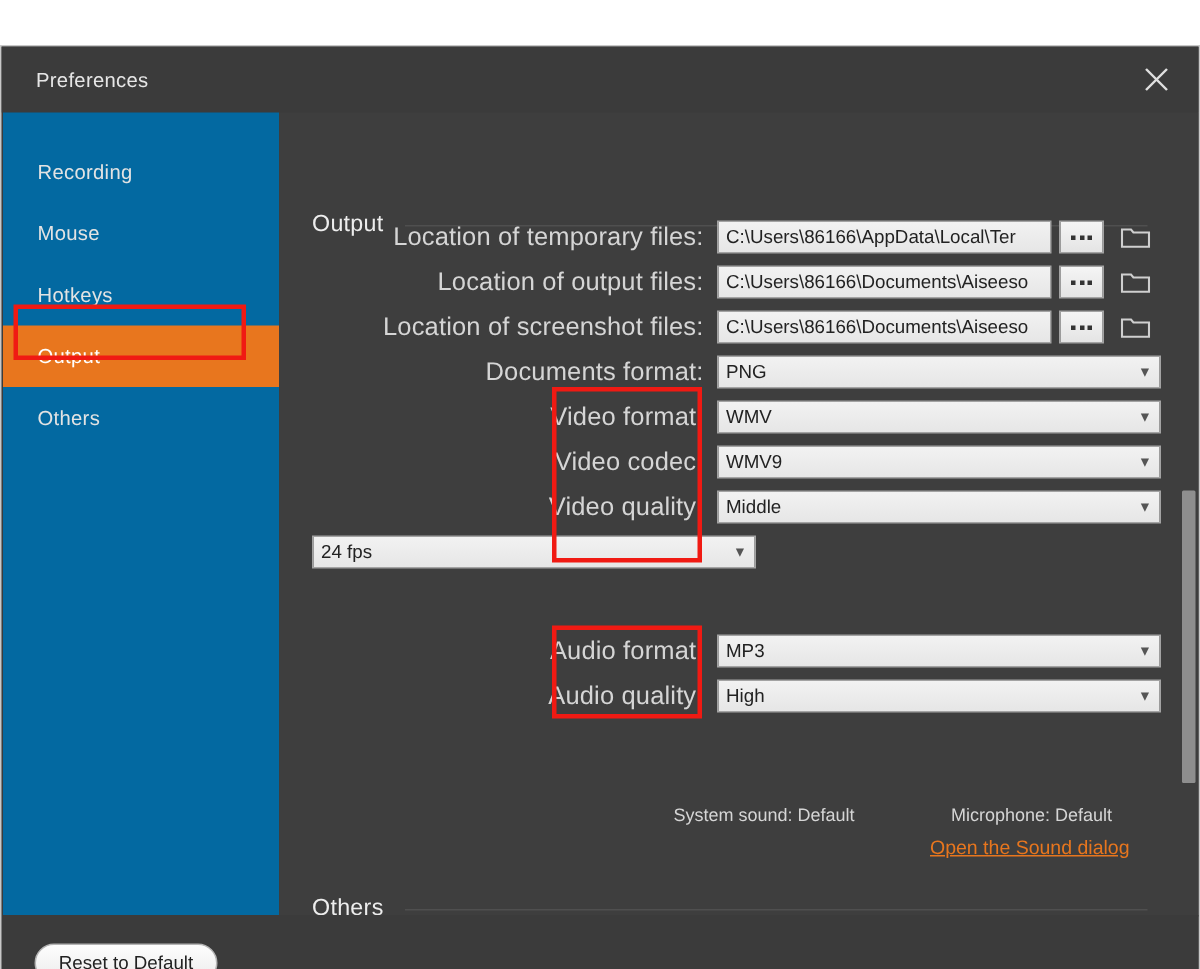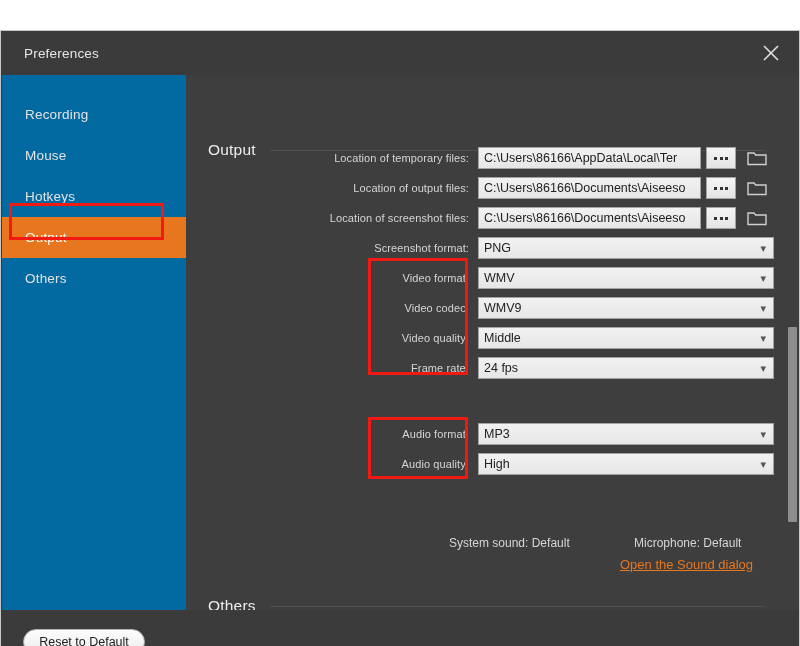--- a/index.html
+++ b/index.html
@@ -101,21 +101,21 @@
     position: absolute;
     left: 22px;
     height: 22px;
     display: flex;
     align-items: center;
   }
   .row .lbl {
     width: 270px;
     text-align: right;
     color: #d5d5d5;
-    font-size: 11px;
+    font-size: 17px;
     padding-right: 9px;
     white-space: nowrap;
     letter-spacing: .1px;
   }
 
   .field {
     height: 22px;
     background: linear-gradient(#f2f2f2, #e6e6e6);
     border: 1px solid #a3a3a3;
     color: #222222;
@@ -291,21 +291,21 @@
           <i></i>
         </div>
       <div class="folder-btn">
         <svg width="20" height="16" viewBox="0 0 20 16">
           <path d="M1 3 h6 l1.6 2 H19 v9.5 H1 Z" fill="none" stroke="#cfcfcf" stroke-width="1.4"></path>
         </svg>
       </div>
     </div>
 
     <div class="row" style="top:162px">
-      <div class="lbl">Screenshot format:</div>
+      <div class="lbl">Documents format:</div>
       <div class="field combo">
         <span>PNG</span>
         <span class="chev">▾</span>
       </div>
     </div>
 
     <div class="row" style="top:192px">
       <div class="lbl">Video format:</div>
       <div class="field combo">
         <span>WMV</span>
@@ -323,21 +323,20 @@
 
     <div class="row" style="top:252px">
       <div class="lbl">Video quality:</div>
       <div class="field combo">
         <span>Middle</span>
         <span class="chev">▾</span>
       </div>
     </div>
 
     <div class="row" style="top:282px">
-      <div class="lbl">Frame rate:</div>
       <div class="field combo">
         <span>24 fps</span>
         <span class="chev">▾</span>
       </div>
     </div>
 
     <div class="link" id="link-display">Open the Display dialog</div>
 
     <div class="row" style="top:348px">
       <div class="lbl">Audio format:</div>

